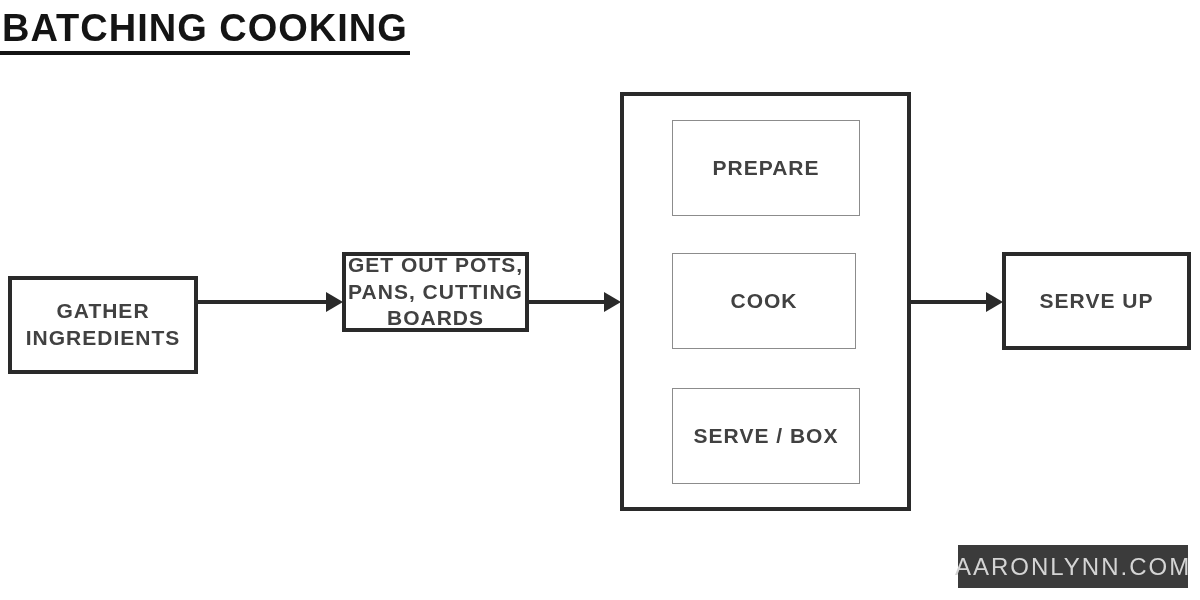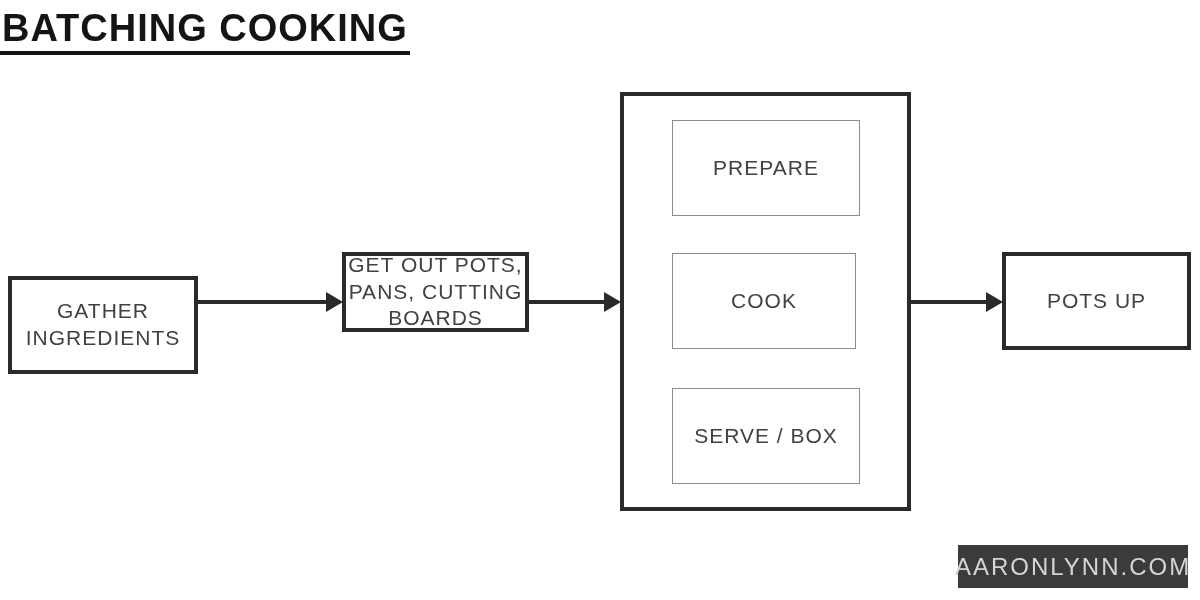--- a/index.html
+++ b/index.html
@@ -42,21 +42,21 @@
     background: #ffffff;
     display: flex;
     align-items: center;
     justify-content: center;
     text-align: center;
   }
   .node.thick { border: 4px solid #2a2a2a; }
   .node.thin  { border: 1px solid #8c8c8c; }
   .node-label {
     font-size: 21px;
-    font-weight: 400;
+    font-weight: 700;
     letter-spacing: 1px;
     color: #414141;
     line-height: 1.28;
     white-space: pre-line;
   }
 
   #node-gather   { left: 8px;    top: 244px; width: 190px; height: 98px; margin-top: 32px; }
   #node-getout   { left: 342px;  top: 252px; width: 187px; height: 80px; }
   #group-cooking { left: 620px;  top: 92px;  width: 291px; height: 419px;
                    box-sizing: border-box; border: 4px solid #2a2a2a;
@@ -144,20 +144,20 @@
   </div>
 
   <div class="node thin" id="node-serve">
     <span class="node-label">SERVE / BOX</span>
   </div>
 
   <div class="arrow-shaft" id="arrow3-shaft"></div>
   <div class="arrow-head" id="arrow3-head"></div>
 
   <div class="node thick" id="node-cleanup">
-    <span class="node-label">POTS UP</span>
+    <span class="node-label">SERVE UP</span>
   </div>
 
   <div class="watermark">
     <span class="watermark-text">AARONLYNN.COM</span>
   </div>
 
 </div>
 
 </body></html>

